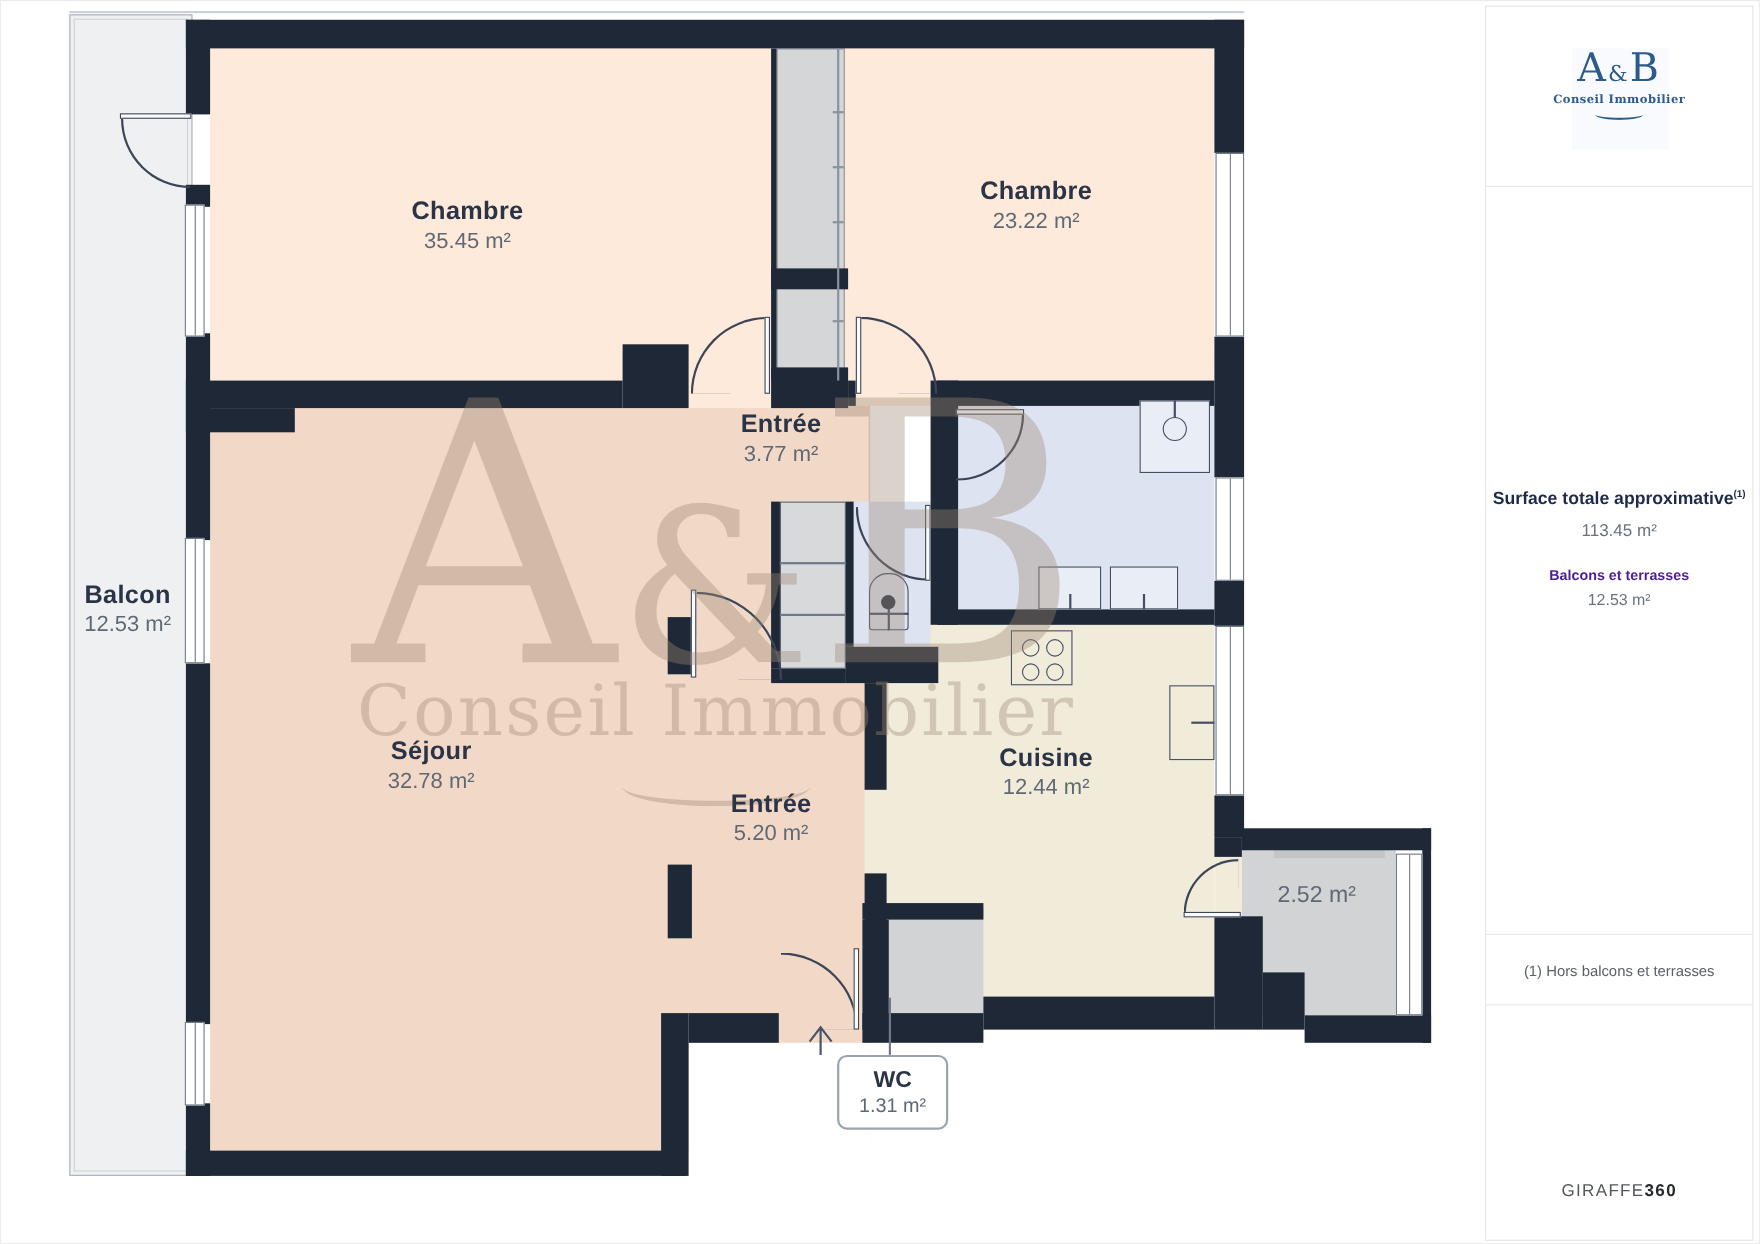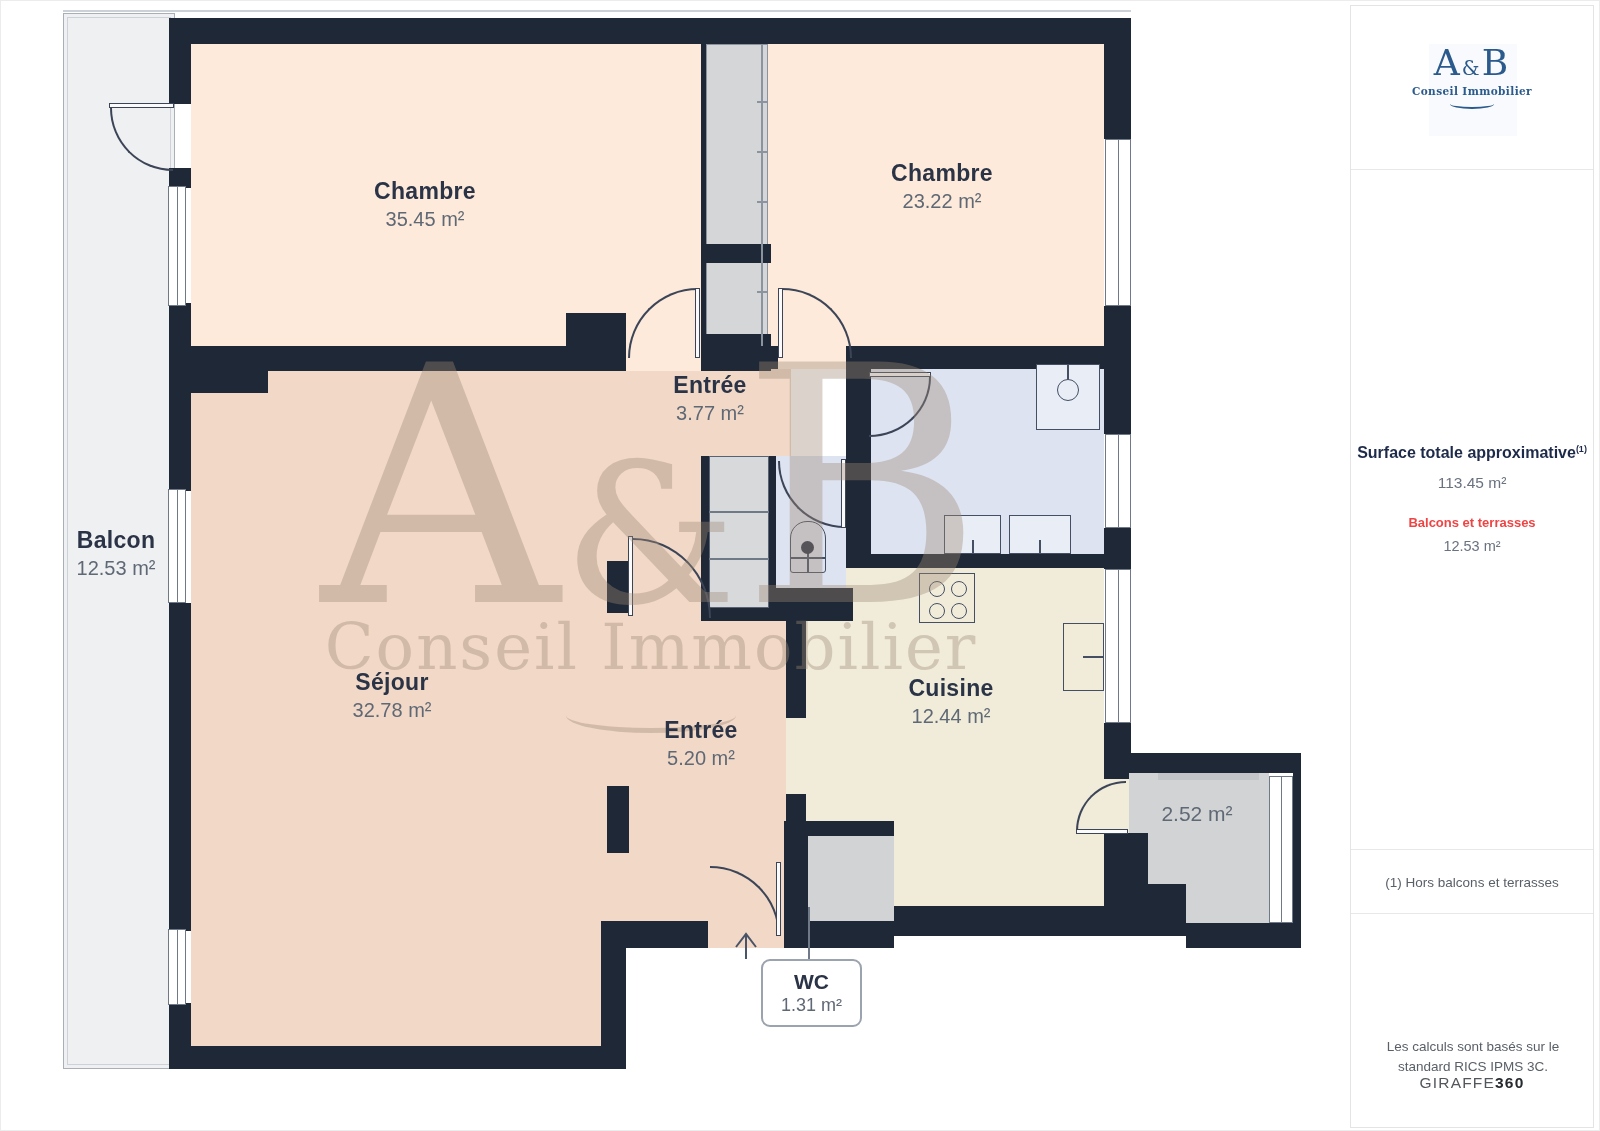--- a/index.html
+++ b/index.html
@@ -51,21 +51,21 @@
   .logo .brand .amp{font-size:20px;}
   .logo .tagl{position:relative;font-size:10.5px;letter-spacing:.4px;margin-top:2px;
         font-weight:bold;}
   .logo .swoosh{position:relative;width:44px;height:8px;border-bottom:2px solid #2b5a8c;
         border-radius:50%;margin:2px auto 0;}
   .sb-title{position:absolute;left:0;top:438px;width:100%;text-align:center;font-weight:bold;
         font-size:16px;color:#1e2a4a;}
   .sb-title sup{font-size:9px;}
   .sb-val{position:absolute;left:0;top:468px;width:100%;text-align:center;font-size:15.5px;color:#6a7280;}
   .sb-balc{position:absolute;left:0;top:509px;width:100%;text-align:center;font-weight:bold;
-        font-size:13px;color:#ef4444;}
+        font-size:13px;color:#4c1d95;}
   .sb-balcval{position:absolute;left:0;top:532px;width:100%;text-align:center;font-size:14.5px;color:#6a7280;}
   .sb-note{position:absolute;left:0;top:869px;width:100%;text-align:center;font-size:13.5px;color:#5a6068;}
   .sb-par{position:absolute;left:23px;top:933px;width:198px;text-align:center;font-size:13.5px;
         color:#5a6068;line-height:1.5;}
   .sb-std{position:absolute;left:23px;top:1031px;width:198px;text-align:center;font-size:13.5px;
         color:#5a6068;line-height:1.5;}
   .sb-gir{position:absolute;left:0;top:1068px;width:100%;text-align:center;font-size:15.5px;
         letter-spacing:1.2px;color:#53575c;}
   .sb-gir b{color:#26292d;}
 </style>
@@ -274,17 +274,16 @@
 
     <div class="sb-title"><span>Surface totale approximative</span><sup>(1)</sup></div>
     <div class="sb-val">113.45 m²</div>
     <div class="sb-balc">Balcons et terrasses</div>
     <div class="sb-balcval">12.53 m²</div>
 
     <div class="divider" style="top:843px;"></div>
     <div class="sb-note">(1) Hors balcons et terrasses</div>
     <div class="divider" style="top:907px;"></div>
 
-    <div class="sb-std">Les calculs sont basés sur le standard RICS IPMS 3C.</div>
     <div class="sb-gir"><span>GIRAFFE</span><b>360</b></div>
   </div>
 
 </div>
 
 </body></html>

